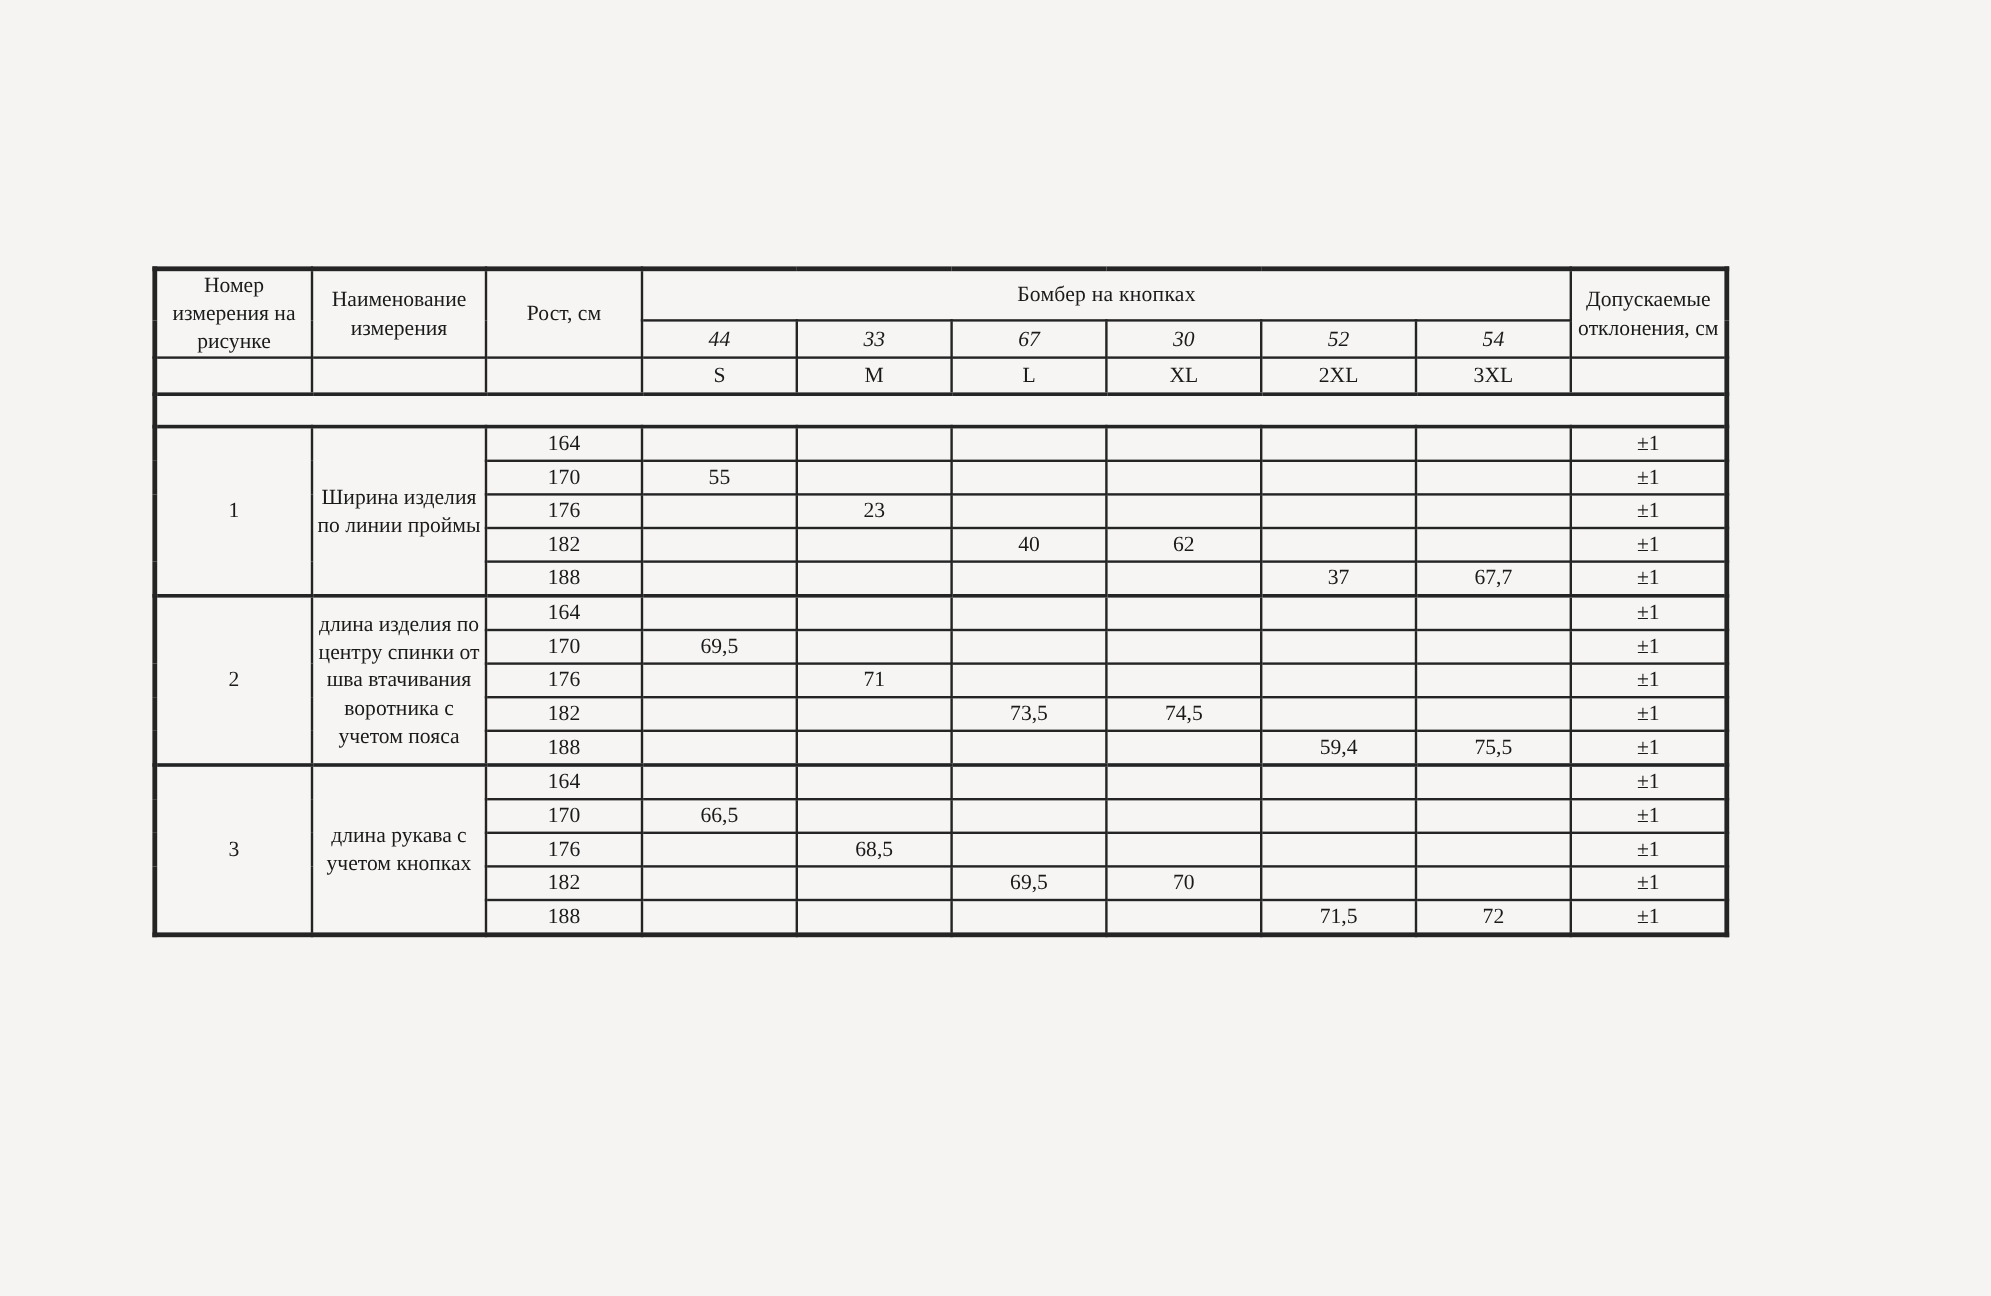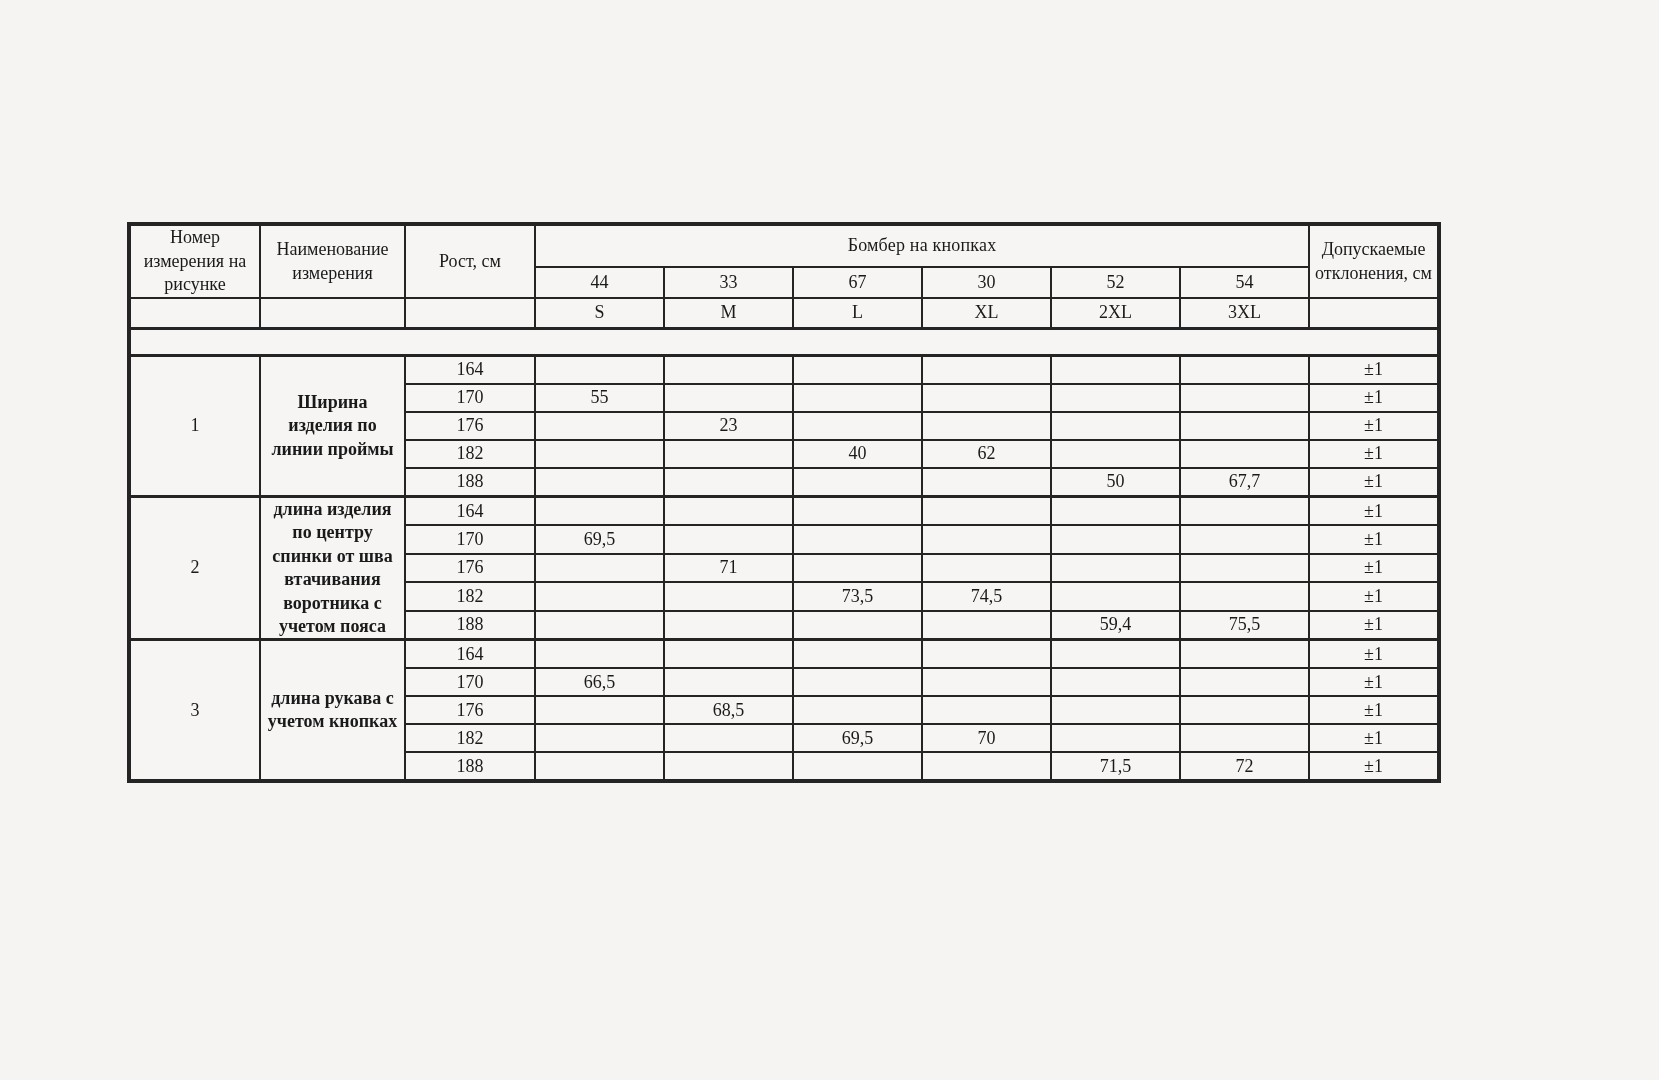--- a/index.html
+++ b/index.html
@@ -30,21 +30,21 @@
     border: 2px solid #242424;
     text-align: center;
     vertical-align: middle;
     font-size: 18px;
     line-height: 1.3;
     padding: 0 3px;
     overflow: hidden;
   }
   
   tr.r-title td { height: 40px; }
-  tr.r-sizes td { height: 29px; }
+  tr.r-sizes td { height: 29px; font-style: italic; }
   tr.r-letters td { height: 28px; }
   tr.r-letters td { border-bottom-width: 3px; }
   td.title-cell {
     font-size: 24px;
     letter-spacing: 0.2px;
   }
   td.hdr {
     font-size: 17.5px;
     vertical-align: top;
     padding-top: 5px;
@@ -60,21 +60,21 @@
     border-top-width: 3px;
     border-bottom-width: 3px;
   }
   
   tr.data-row td { height: 26px; }
   tr.group-start td { border-top-width: 3px; }
   td.cell-number, td.cell-name {
     vertical-align: top;
     padding-top: 3px;
   }
-  td.cell-name { font-size: 17.5px; font-weight: bold; }
+  td.cell-name { font-size: 17.5px; }
 </style>
 </head>
 <body>
 
 <div class="page">
   <table class="size-chart">
     <colgroup>
       <col style="width:131px">
       <col style="width:145px">
       <col style="width:130px">
@@ -160,21 +160,21 @@
           <td class="cell-value"></td>
           <td class="cell-value"></td>
           <td class="cell-tol">±1</td>
         </tr>
         <tr class="data-row">
           <td class="cell-height">188</td>
           <td class="cell-value"></td>
           <td class="cell-value"></td>
           <td class="cell-value"></td>
           <td class="cell-value"></td>
-          <td class="cell-value">50</td>
+          <td class="cell-value">37</td>
           <td class="cell-value">67,7</td>
           <td class="cell-tol">±1</td>
         </tr>
         <tr class="data-row group-start">
           <td class="cell-number" rowspan="5">2</td>
           <td class="cell-name" rowspan="5">длина изделия по центру спинки от шва втачивания воротника с учетом пояса</td>
           <td class="cell-height">164</td>
           <td class="cell-value"></td>
           <td class="cell-value"></td>
           <td class="cell-value"></td>

